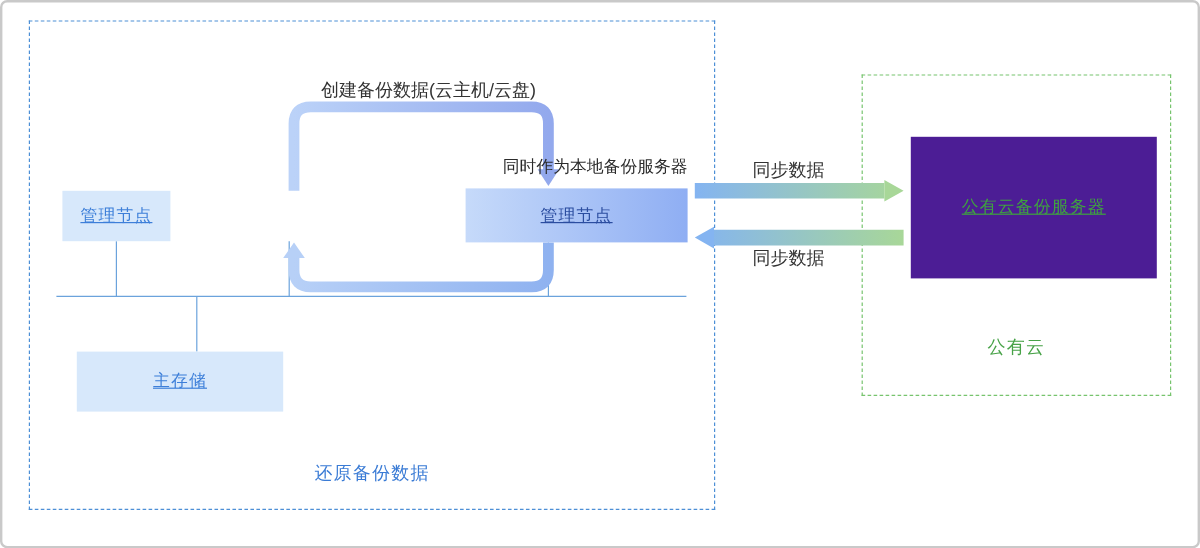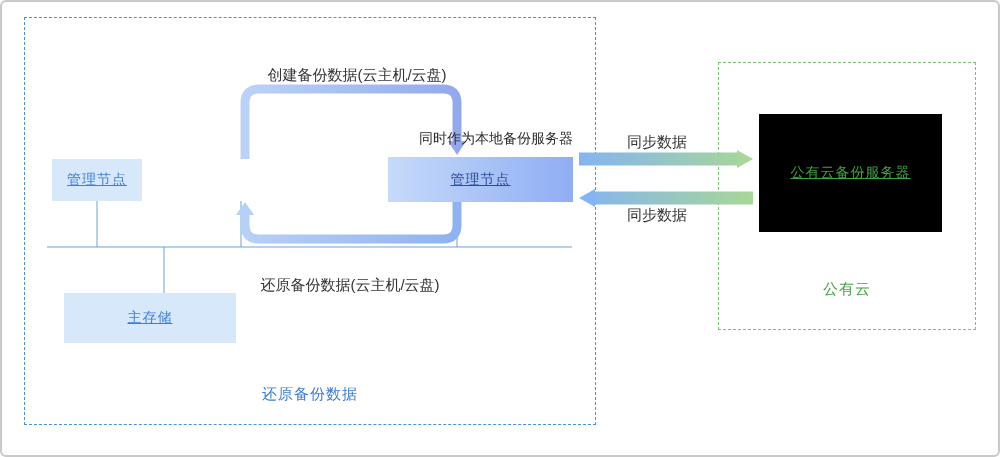--- a/index.html
+++ b/index.html
@@ -13,21 +13,21 @@
   .local-label{bottom:20px;color:#3a7bd5;}
   .cloud-label{bottom:30px;color:#47a247;}
   svg.layer{position:absolute;left:0;top:0;pointer-events:none;}
   .node{position:absolute;display:flex;align-items:center;justify-content:center;
         font-size:14px;box-sizing:border-box;letter-spacing:1px;text-decoration:underline;}
   .node-mgmt{left:50px;top:157px;width:90px;height:42px;background:#d7e8fb;color:#3d7fd9;}
   .node-compute{left:196px;top:157px;width:86px;height:42px;background:#d7e8fb;color:#3d7fd9;}
   .node-registry{left:386px;top:155px;width:185px;height:45px;
                  background:linear-gradient(90deg,#c6dafa,#8faef3);color:#2b4da0;}
   .node-storage{left:62px;top:291px;width:172px;height:50px;background:#d7e8fb;color:#3d7fd9;}
-  .node-cloudserver{left:757px;top:112px;width:183px;height:118px;background:#000000;color:#3fa33f;}
+  .node-cloudserver{left:757px;top:112px;width:205px;height:118px;background:#4c1d95;color:#3fa33f;}
   .float-label{position:absolute;font-size:15px;color:#333;text-align:center;white-space:nowrap;}
   .note-label{left:386px;top:128px;width:185px;font-size:14px;color:#2b2b2b;text-align:right;}
   .create-label{left:240px;top:52px;width:230px;margin-top:12px;}
   .restore-label{left:233px;top:274px;width:230px;}
   .sync-top-label{left:590px;top:131px;width:130px;}
   .sync-bottom-label{left:590px;top:204px;width:130px;}
 </style>
 </head>
 <body>
 
@@ -82,17 +82,16 @@
   </div>
   <div class="node node-storage">
     <span>主存储</span>
   </div>
   <div class="node node-cloudserver">
     <span>公有云备份服务器</span>
   </div>
 
   <div class="float-label note-label">同时作为本地备份服务器</div>
   <div class="float-label create-label">创建备份数据(云主机/云盘)</div>
-  <div class="float-label restore-label">还原备份数据(云主机/云盘)</div>
   <div class="float-label sync-top-label">同步数据</div>
   <div class="float-label sync-bottom-label">同步数据</div>
 
 </div>
 
 </body></html>

